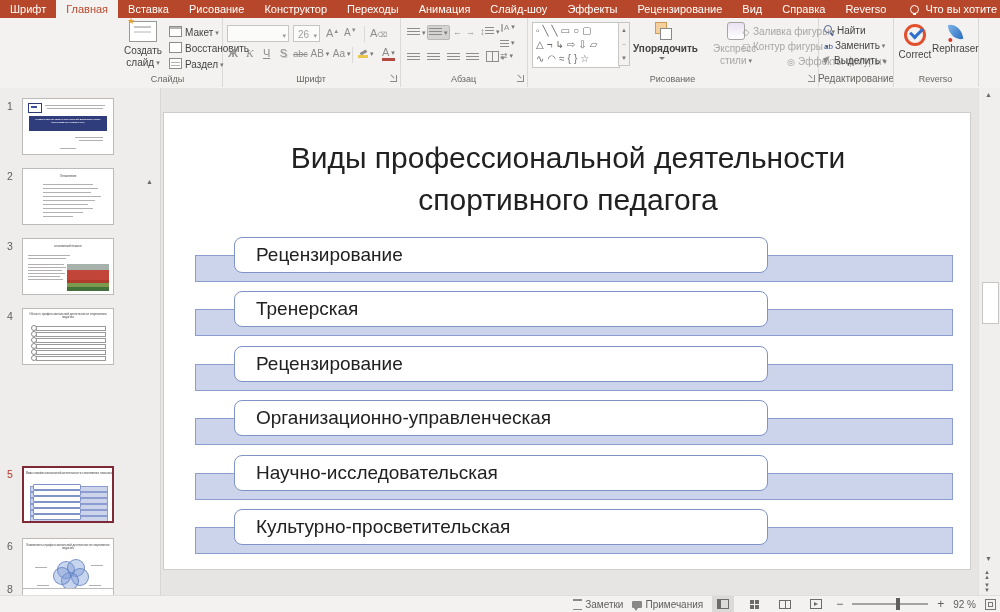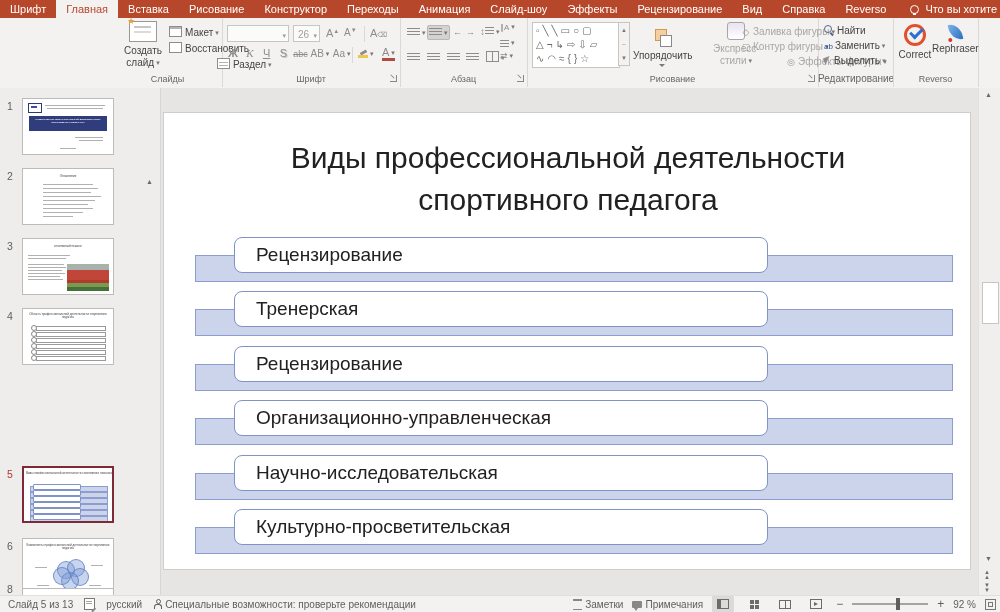--- a/index.html
+++ b/index.html
@@ -183,21 +183,21 @@
 
 
   <div class="grp" style="left:113px;width:109px;">
     <div class="bigbtn" style="left:5px;top:3px;width:50px;">
       <span class="ico-newslide"></span><br>
       <span>Создать</span><br>
       <span class="dd">слайд</span>
     </div>
     <div class="rrow" style="left:56px;top:8px;"><span class="mini-ico layout"></span><span class="dd">Макет</span></div>
     <div class="rrow" style="left:56px;top:24px;"><span class="mini-ico"></span><span>Восстановить</span></div>
-    <div class="rrow" style="left:56px;top:40px;margin-left:48px;"><span class="mini-ico section"></span><span class="dd">Раздел</span></div>
+    <div class="rrow" style="left:56px;top:40px;"><span class="mini-ico section"></span><span class="dd">Раздел</span></div>
     <div class="glabel">Слайды</div>
   </div>
 
   <div class="grp" style="left:222px;width:178px;">
     <div class="combo" style="left:5px;top:7px;width:62px;"></div>
     <div class="combo" style="left:71px;top:7px;width:27px;"><span>26</span></div>
     <span class="abs" style="left:104px;top:9px;font-size:11px;color:#8f8d8b;">А<span style="font-size:6px;vertical-align:4px;">▲</span></span>
     <span class="abs" style="left:122px;top:9px;font-size:10px;color:#8f8d8b;">А<span style="font-size:6px;vertical-align:4px;">▼</span></span>
     <span class="sep" style="left:142px;top:8px;height:16px;"></span>
     <span class="abs" style="left:148px;top:9px;font-size:11px;color:#8f8d8b;">А<span style="font-size:7px;">⌫</span></span>
@@ -237,21 +237,21 @@
     <span class="launch"></span>
   </div>
 
   <div class="grp" style="left:527px;width:291px;">
     <div class="shapebox" style="left:5px;top:4px;width:80px;height:42px;">
       <span>▫╲╲▭○▢</span><br>
       <span>△¬↳⇨⇩▱</span><br>
       <span>∿◠≈{}☆</span>
     </div>
     <div class="shapescroll" style="left:91px;top:4px;height:42px;">▲<br>–<br>▼</div>
-    <div class="bigbtn" style="left:106px;top:11px;width:58px;">
+    <div class="bigbtn" style="left:106px;top:4px;width:58px;font-weight:bold;">
       <span class="ico-arrange"></span><br>
       <span>Упорядочить</span>
       <span class="ddb"></span>
     </div>
     <div class="bigbtn gray" style="left:166px;top:4px;width:46px;margin-left:20px;">
       <span class="ico-quick"></span><br>
       <span>Экспресс-</span><br>
       <span class="dd">стили</span>
     </div>
     <div class="rrow gray" style="left:214px;top:8px;"><span class="d-ico">◇</span><span class="dd">Заливка фигуры</span></div>
@@ -463,29 +463,20 @@
   <div class="vsb">
     <span class="a" style="top:3px;">▲</span>
     <div class="vsb-thumb"></div>
     <span class="a" style="top:467px;">▼</span>
     <div class="dblarr" style="top:482px;">▲<br>▲</div>
     <div class="dblarr" style="top:495px;">▼<br>▼</div>
   </div>
 </div>
 
 <div class="statusbar">
-  <div class="sb-left">
-    <span>Слайд 5 из 13</span>
-    <span class="ico-spell"></span>
-    <span>русский</span>
-    <span style="display:inline-flex;align-items:center;gap:4px;">
-      <span class="ico-person"></span>
-      <span>Специальные возможности: проверьте рекомендации</span>
-    </span>
-  </div>
   <div class="sb-right">
     <span style="display:inline-flex;align-items:center;">
         <span class="ico-notes"></span>
         <span>Заметки</span>
       </span>
     <span style="display:inline-flex;align-items:center;">
         <span class="ico-cmt"></span>
         <span>Примечания</span>
       </span>
     <span class="vbtn on">

